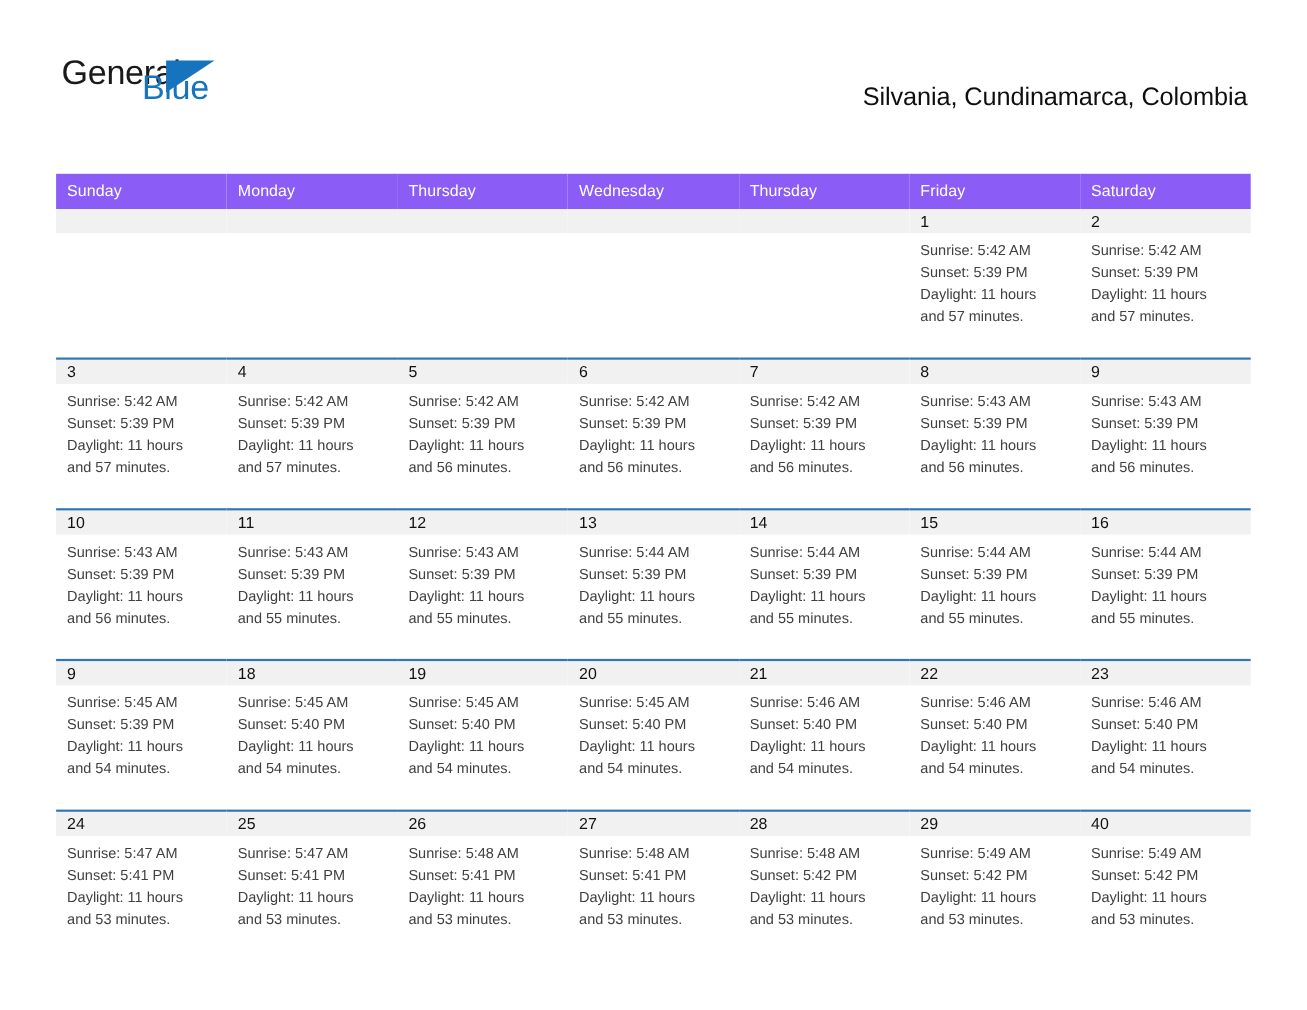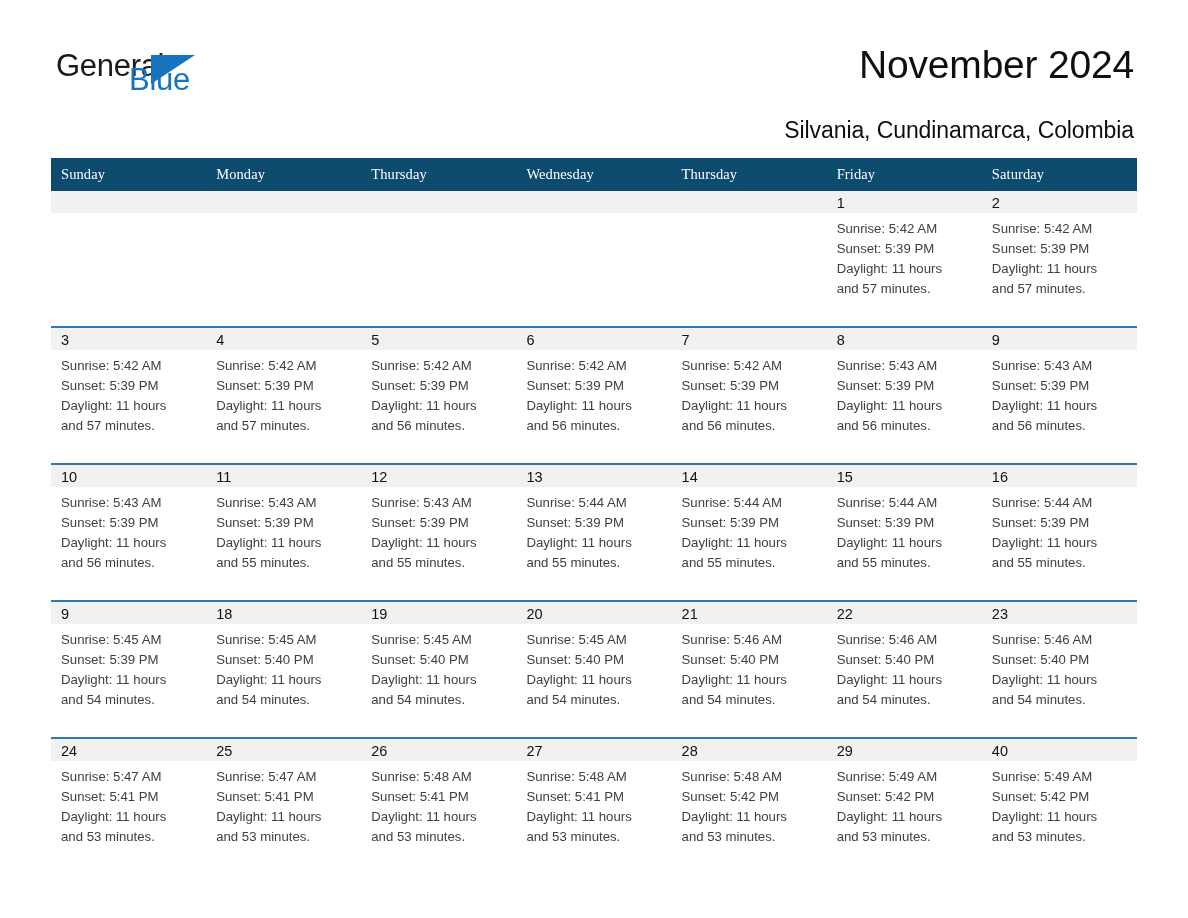--- a/index.html
+++ b/index.html
@@ -91,29 +91,28 @@
     width: 1086px;
   }
   table.cal-table {
     border-collapse: collapse;
     table-layout: fixed;
     width: 1086px;
   }
   table.cal-table col { width: 155.14px; }
 
   thead th {
-    background: #0c4a6e;
+    background: #8b5cf6;
     color: #ffffff;
     font-size: 14.5px;
     font-weight: normal;
     text-align: left;
     padding: 8px 0 8px 10px;
     height: 15px;
     letter-spacing: 0.1px;
-    font-family: Liberation Serif, serif;
   }
 
   td.day-cell {
     vertical-align: top;
     padding: 0;
     height: 135px;
     border-top: 2px solid #3077b5;
     background: #ffffff;
   }
   tbody tr:first-child td.day-cell {
@@ -144,21 +143,20 @@
 
   <div class="masthead">
 
     <div class="logo">
       <span class="logo-general">General</span>
       <span class="logo-tri"></span>
       <span class="logo-blue">Blue</span>
     </div>
 
     <div class="title-block">
-      <div class="cal-title">November 2024</div>
       <div class="cal-subtitle">Silvania, Cundinamarca, Colombia</div>
     </div>
 
   </div>
 
   <div class="calendar">
     <table class="cal-table">
       <colgroup>
         <col>
           <col>

